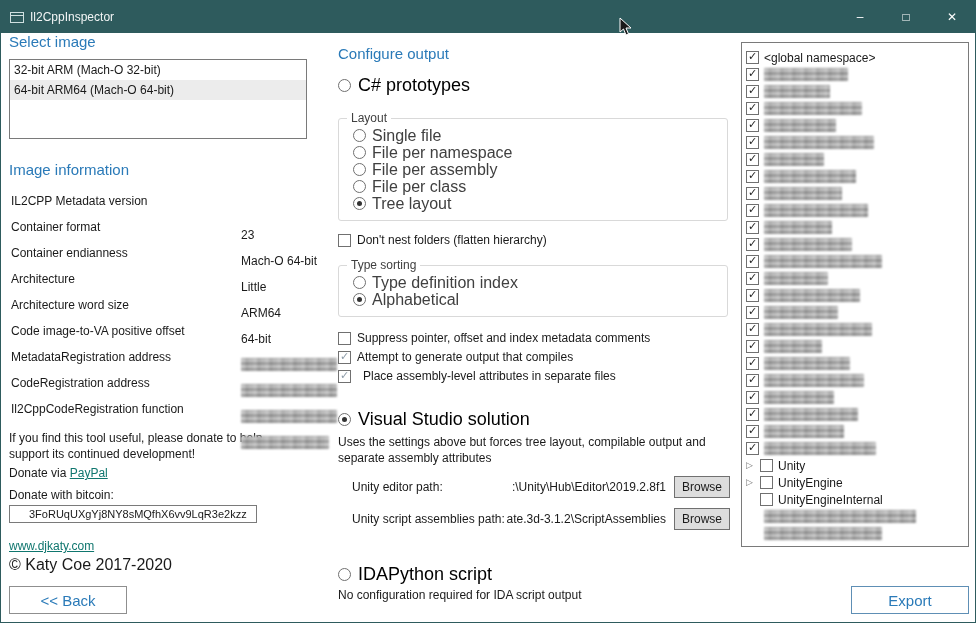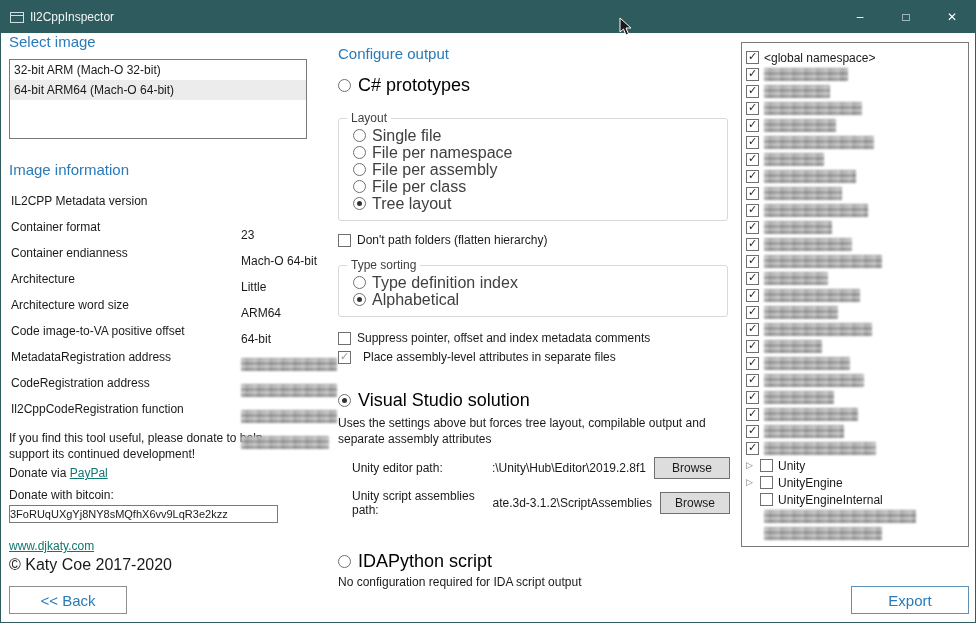--- a/index.html
+++ b/index.html
@@ -29,22 +29,22 @@
   .list-item.sel { background:#ececec; }
   .info-header { margin-top:22px; }
   .info { margin-top:10px; }
   .info-row { position:relative; height:26px; font-size:12px; color:#1a1a1a; }
   .info-label { position:absolute; left:2px; top:6px; }
   .info-value { position:absolute; left:232px; top:18px; white-space:nowrap;margin-top:22px; }
   .donate-msg { margin-top:8px; font-size:12px; color:#1a1a1a; line-height:16px; width:296px; }
   .pline { margin-top:4px; font-size:12px; color:#1a1a1a; }
   a.link { color:#0f766e; text-decoration:underline; cursor:pointer; font-size:12px; }
   .btc-label { margin-top:8px; font-size:12px; color:#1a1a1a; }
-  .btc-box { margin-top:3px; width:269px; height:18px; border:1px solid #7a7a7a; font-size:11px;
-             color:#1a1a1a; padding:1px 0; line-height:15px; white-space:nowrap; overflow:hidden; background:#fff; }
+  .btc-box { margin-top:3px; width:248px; height:18px; border:1px solid #7a7a7a; font-size:11px;
+             color:#1a1a1a; padding:1px 19px; line-height:15px; white-space:nowrap; overflow:hidden; background:#fff; }
   .llinks { margin-top:14px; }
   .llinks div { margin-top:3px; line-height:16px; }
   .copyright { margin-top:3px; font-size:16px; color:#1a1a1a; }
   .big-btn { position:absolute; bottom:9px; width:118px; height:28px; background:#fff;
              border:1px solid #8f8f8f; color:#2a7ab8; font-size:15px;
              display:flex; align-items:center; justify-content:center; cursor:pointer; }
   .back-btn { left:0; }
   .export-btn { right:0; border-color:#5e8fb5; }
   
   .cb { width:13px; height:13px; min-width:13px; border:1px solid #707070; background:#fff; position:relative; display:inline-block; }
@@ -65,21 +65,21 @@
   .gb-sort { margin-top:18px; }
   .groupbox .caption { position:absolute; top:-8px; left:8px; background:#fff; padding:0 4px; font-size:12px; color:#404040; }
   .cb-flatten { margin-top:12px; }
   .cb-suppress { margin-top:14px; }
   .cb-compile { margin-top:5px; }
   .cb-attr { margin-top:5px;gap:12px; }
   .sect-radio.vs { margin-top:26px; }
   .vs-desc { margin-top:4px; font-size:12px; color:#1a1a1a; line-height:16px; width:380px; }
   .path-row { display:flex; align-items:center; margin:10px 0 0 14px; font-size:12px; color:#1a1a1a; }
   .path-value { margin-left:auto; white-space:nowrap; }
-  .browse-btn { margin-left:8px; width:76px; height:22px; background:#ddd; border:1px solid #707070;
+  .browse-btn { margin-left:8px; width:56px; height:22px; background:#ddd; border:1px solid #707070;
                 font-size:12px; color:#1a1a1a; display:flex; align-items:center; justify-content:center; cursor:pointer; }
   .sect-radio.ida { margin-top:34px; }
   .ida-desc { margin-top:3px; font-size:12px; color:#1a1a1a; }
   
   .right h2.sect { margin-top:12px; }
   .ns-list { margin-top:9px; border:1px solid #7a7a7a; height:505px; width:228px; padding:6px 4px; overflow:hidden; background:#fff; }
   .ns-row { display:flex; align-items:center; height:17px; gap:5px; }
   .expander { display:none; width:9px; font-size:9px; color:#777; line-height:17px; }
   .expander.show { display:inline-block; }
   .ns-row.indent { padding-left:14px; }
@@ -225,21 +225,21 @@
 
             <div class="opt-row">
               <span class="radio on"></span>
               <span>Tree layout</span>
             </div>
           </div>
       </div>
 
       <div class="cb-row cb-flatten">
         <span class="cb"></span>
-        <span>Don't path folders (flatten hierarchy)</span>
+        <span>Don't nest folders (flatten hierarchy)</span>
       </div>
 
       <div class="groupbox gb-sort">
         <span class="caption">Type sorting</span>
         <div>
 
             <div class="opt-row">
               <span class="radio"></span>
               <span>Type definition index</span>
             </div>
@@ -247,20 +247,24 @@
             <div class="opt-row">
               <span class="radio on"></span>
               <span>Alphabetical</span>
             </div>
           </div>
       </div>
 
       <div class="cb-row cb-suppress">
         <span class="cb"></span>
         <span>Suppress pointer, offset and index metadata comments</span>
+      </div>
+      <div class="cb-row cb-compile">
+        <span class="cb checked gray"></span>
+        <span>Attempt to generate output that compiles</span>
       </div>
       <div class="cb-row cb-attr">
         <span class="cb checked gray"></span>
         <span>Place assembly-level attributes in separate files</span>
       </div>
 
       <div class="sect-radio vs">
         <span class="radio on"></span>
         <span class="g">Visual Studio solution</span>
       </div>

